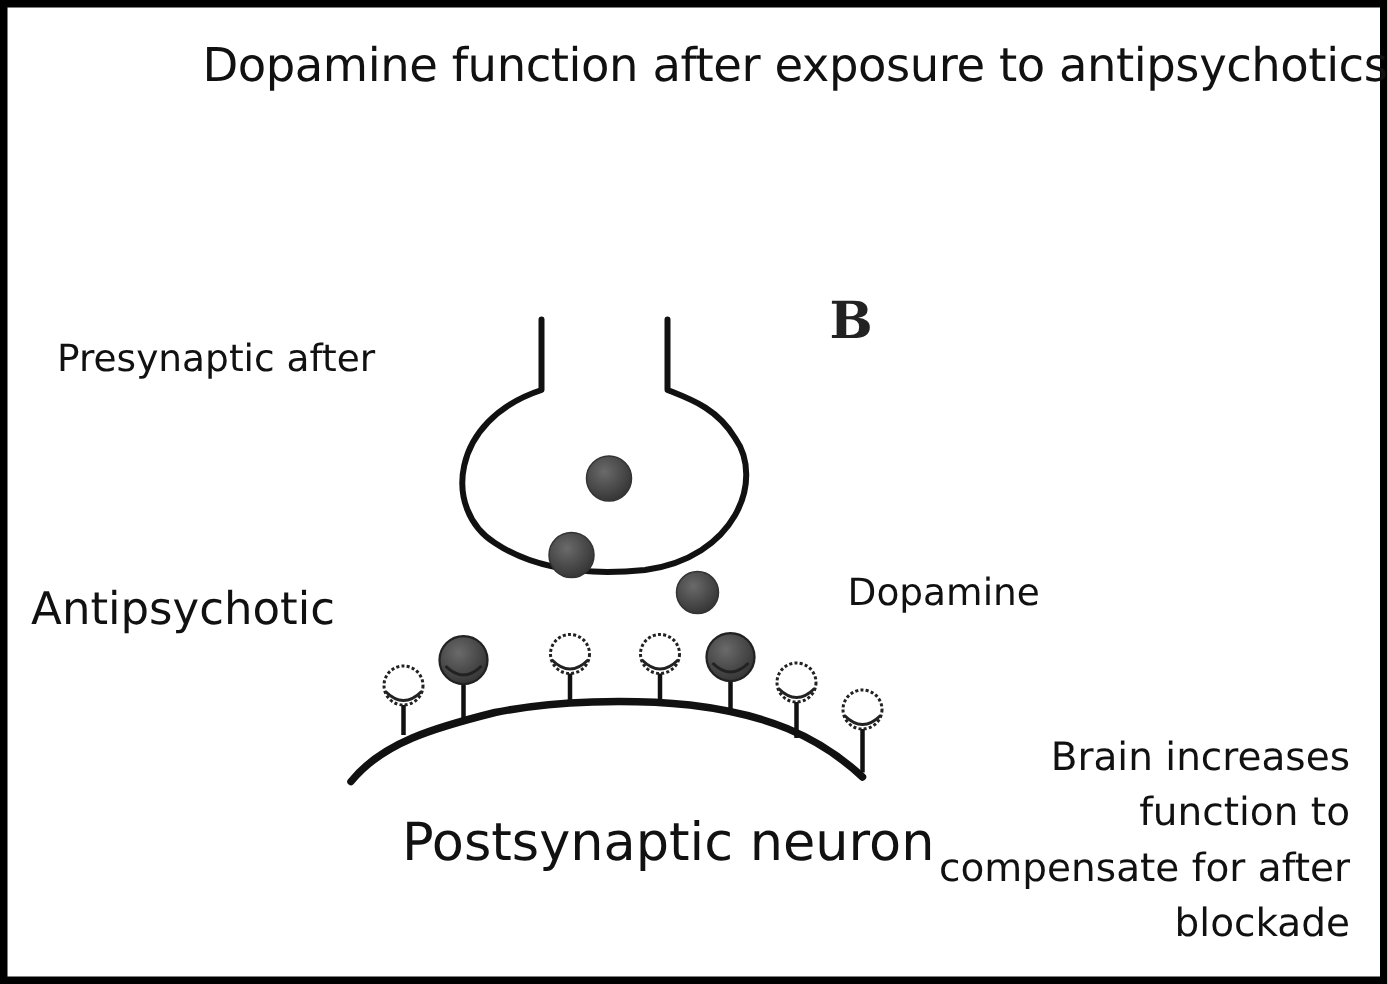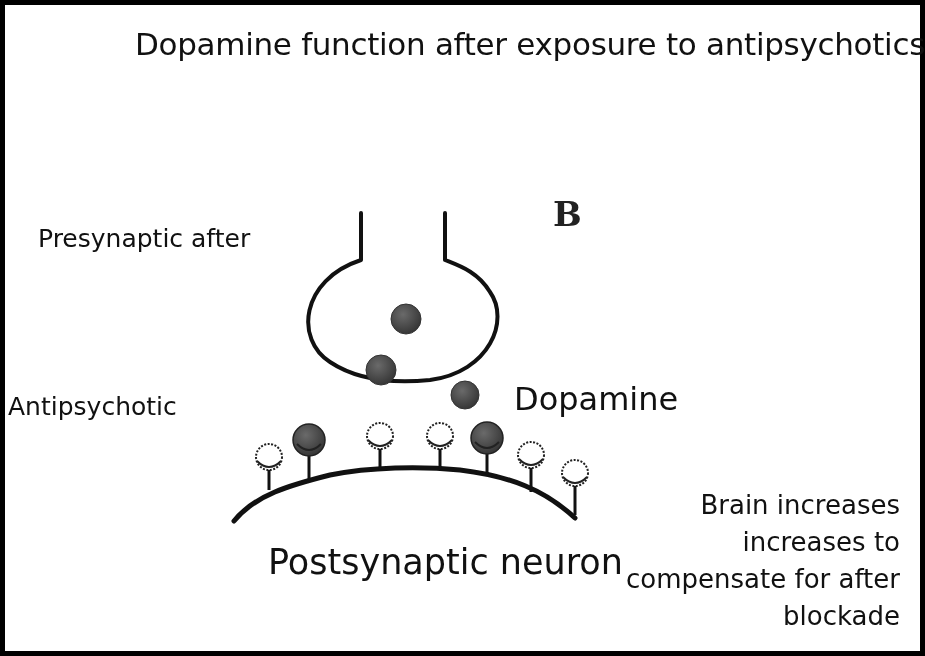--- a/index.html
+++ b/index.html
@@ -1,22 +1,22 @@
 <!DOCTYPE html>
 <html><head>
 <meta charset="utf-8">
 <style>
   html, body { margin:0; padding:0; background:#fff; }
   body { width:925px; height:656px; position:relative; overflow:hidden; font-family:"DejaVu Sans", sans-serif; color:#111; }
   #frame { position:absolute; left:0; top:0; width:915px; height:646px; border:5px solid #000; background:#fff; }
   .txt { position:absolute; font-family:"DejaVu Sans", sans-serif; color:#111; white-space:nowrap; }
   #title { left:0; width:925px; top:26px; text-align:right; font-size:31px; letter-spacing:-0.3px; }
   #pre-label { left:38px; top:224px; font-size:25px; }
-  #anti-label { left:8px; top:388px; width:228px; font-size:25px; line-height:37px; white-space:normal; }
-  #dopa-label { left:514px; top:380px; font-size:32px; }
+  #anti-label { left:8px; top:388px; width:228px; text-align:center; font-size:30px; line-height:37px; white-space:normal; }
+  #dopa-label { left:565px; top:380px; font-size:25px; }
   #post-label { left:268px; top:542px; font-size:35px; }
   #brain-label { left:610px; top:487px; width:290px; text-align:right; font-size:26px; line-height:37px; white-space:normal; }
   #panel-letter { left:553px; top:194px; font-family:"DejaVu Serif", serif; font-weight:bold; font-size:34px; color:#222; }
   svg#diagram { position:absolute; left:0; top:0; }
 </style>
 </head>
 <body>
 
 <div id="frame"></div>
 
@@ -87,18 +87,18 @@
 <div id="anti-label" class="txt">
   <div>Antipsychotic</div>
 </div>
 
 <div id="dopa-label" class="txt">Dopamine</div>
 
 <div id="post-label" class="txt">Postsynaptic neuron</div>
 
 <div id="brain-label" class="txt">
   <div>Brain increases</div>
-  <div>increases to</div>
+  <div>function to</div>
   <div>compensate for after</div>
   <div>blockade</div>
 </div>
 
 <div id="panel-letter" class="txt">B</div>
 
 </body></html>

